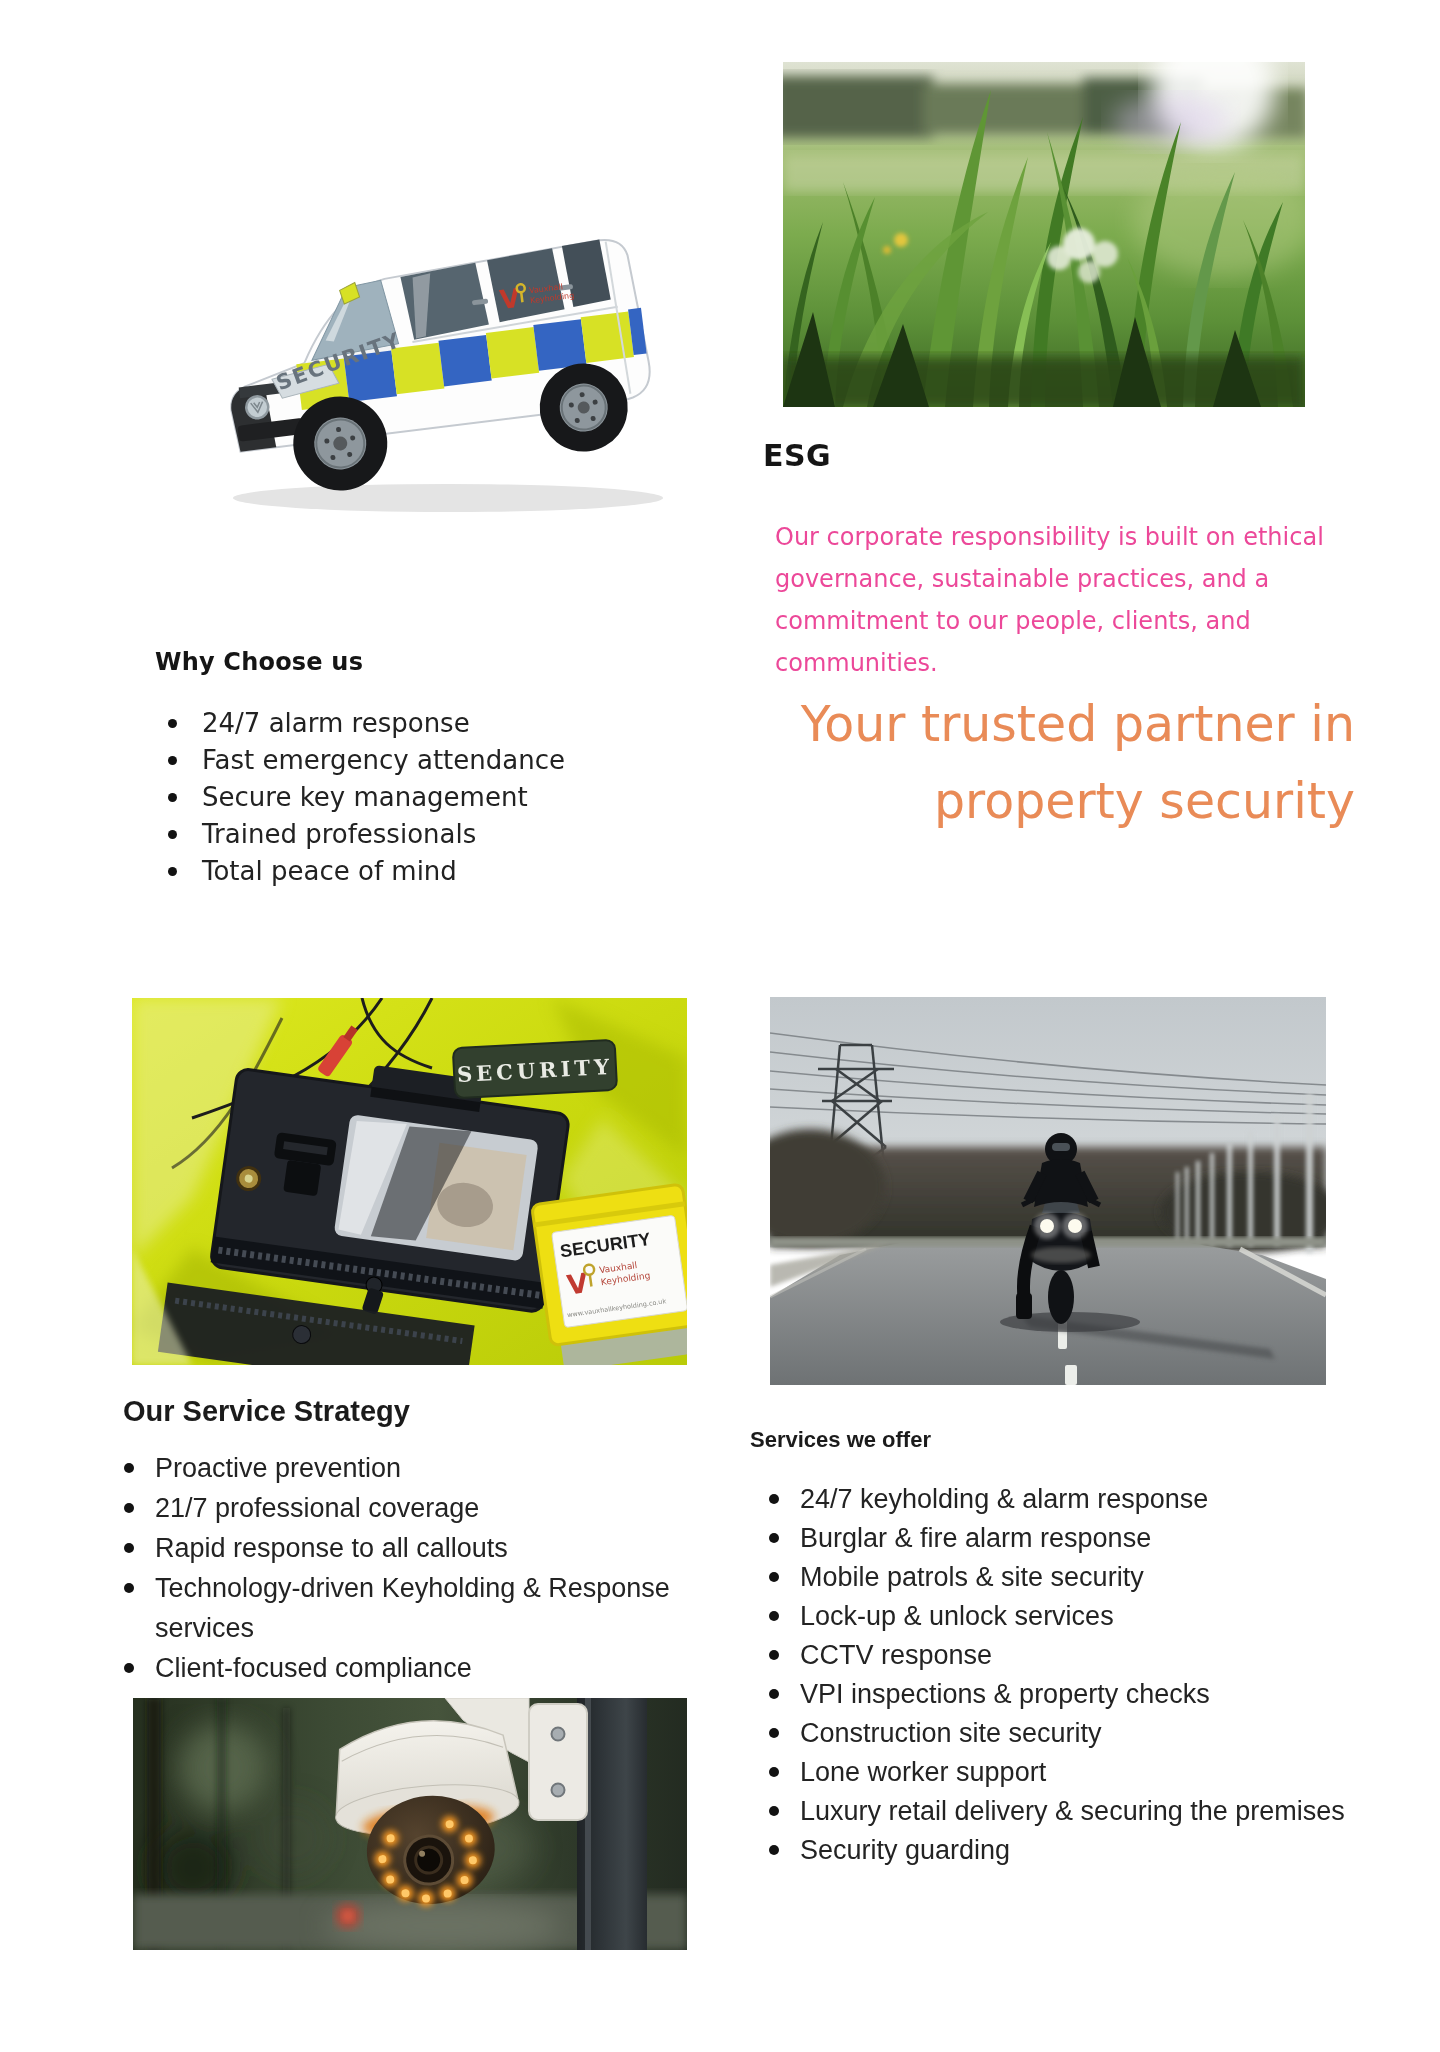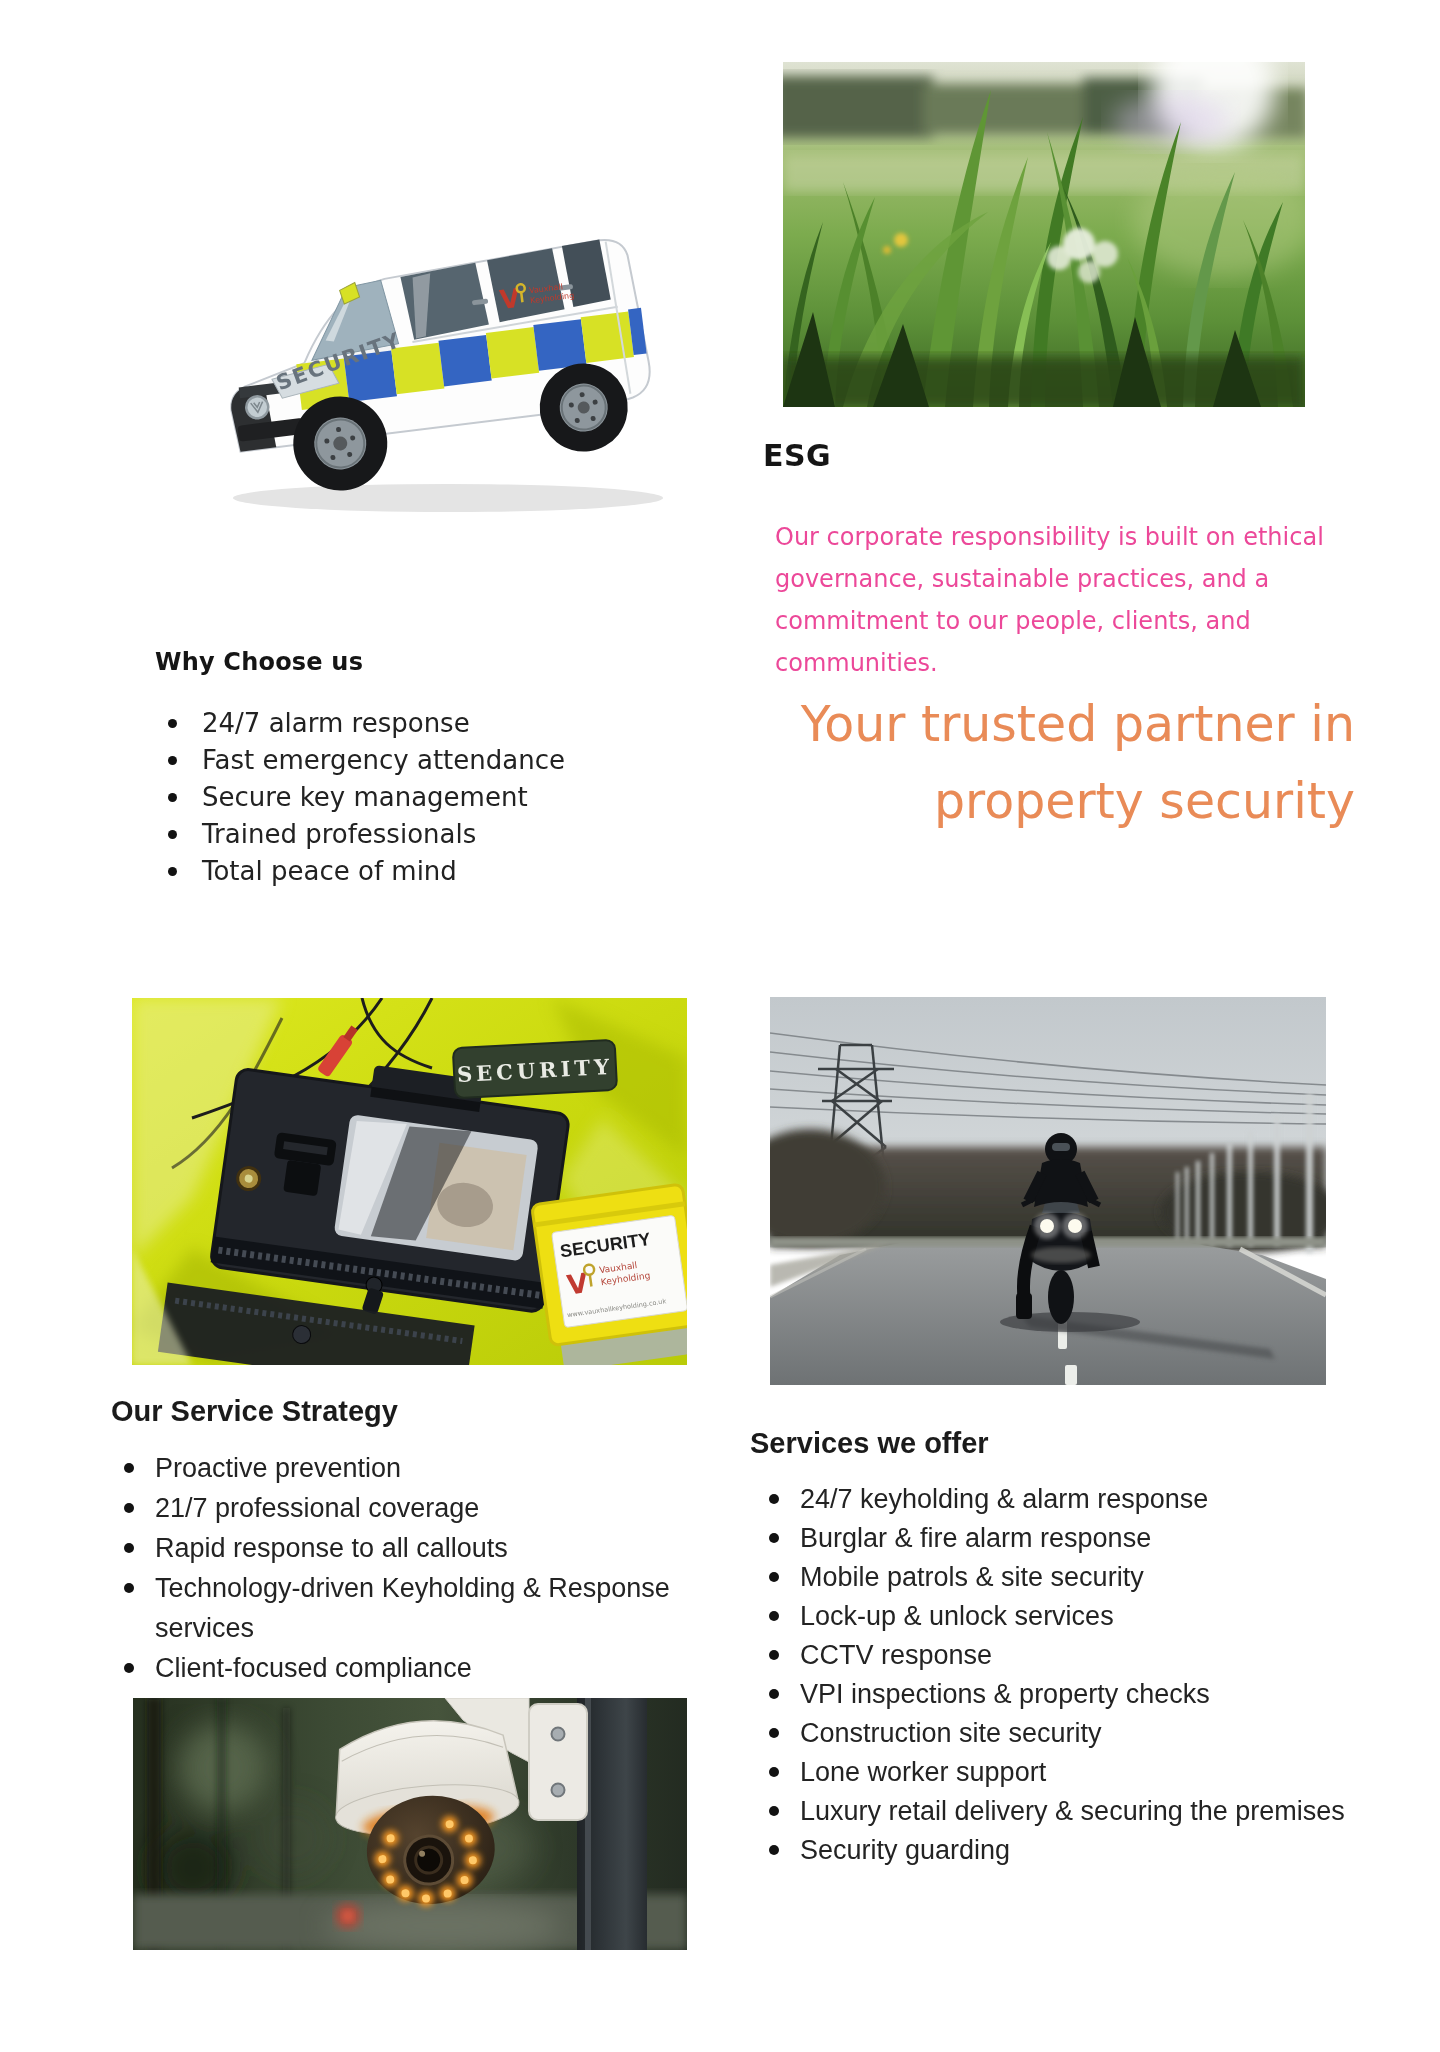--- a/index.html
+++ b/index.html
@@ -14,22 +14,22 @@
   .grass-photo{left:783px;top:62px;width:522px;height:345px;}
   .vest-photo{left:132px;top:998px;width:555px;height:367px;}
   .moto-photo{left:770px;top:997px;width:556px;height:388px;}
   .camera-photo{left:133px;top:1698px;width:554px;height:252px;}
 
   
   h2{margin:8px;position:absolute;font-weight:700;color:#151515;}
   .why-title{left:147px;top:640px;font-size:24px;letter-spacing:.2px;}
   .esg-title{left:755px;top:430px;font-size:30px;letter-spacing:.5px;}
   .strategy-title,.services-title{font-family:"Liberation Sans",sans-serif;color:#1b1b1b;}
-  .strategy-title{left:103px;top:1387px;font-size:29px;}
-  .services-title{left:742px;top:1419px;font-size:29px;}
+  .strategy-title{left:115px;top:1387px;font-size:29px;}
+  .services-title{left:742px;top:1419px;font-size:22px;}
 
   
   .esg-body{position:absolute;left:775px;top:492px;width:600px;
             font-size:24px;line-height:42px;color:#ec4899;}
 
   .tagline{position:absolute;left:690px;top:686px;width:665px;text-align:right;
            font-size:49px;line-height:77px;font-weight:400;}
 
   
   ul.bullets{list-style:none;margin:0;padding:0;position:absolute;}

